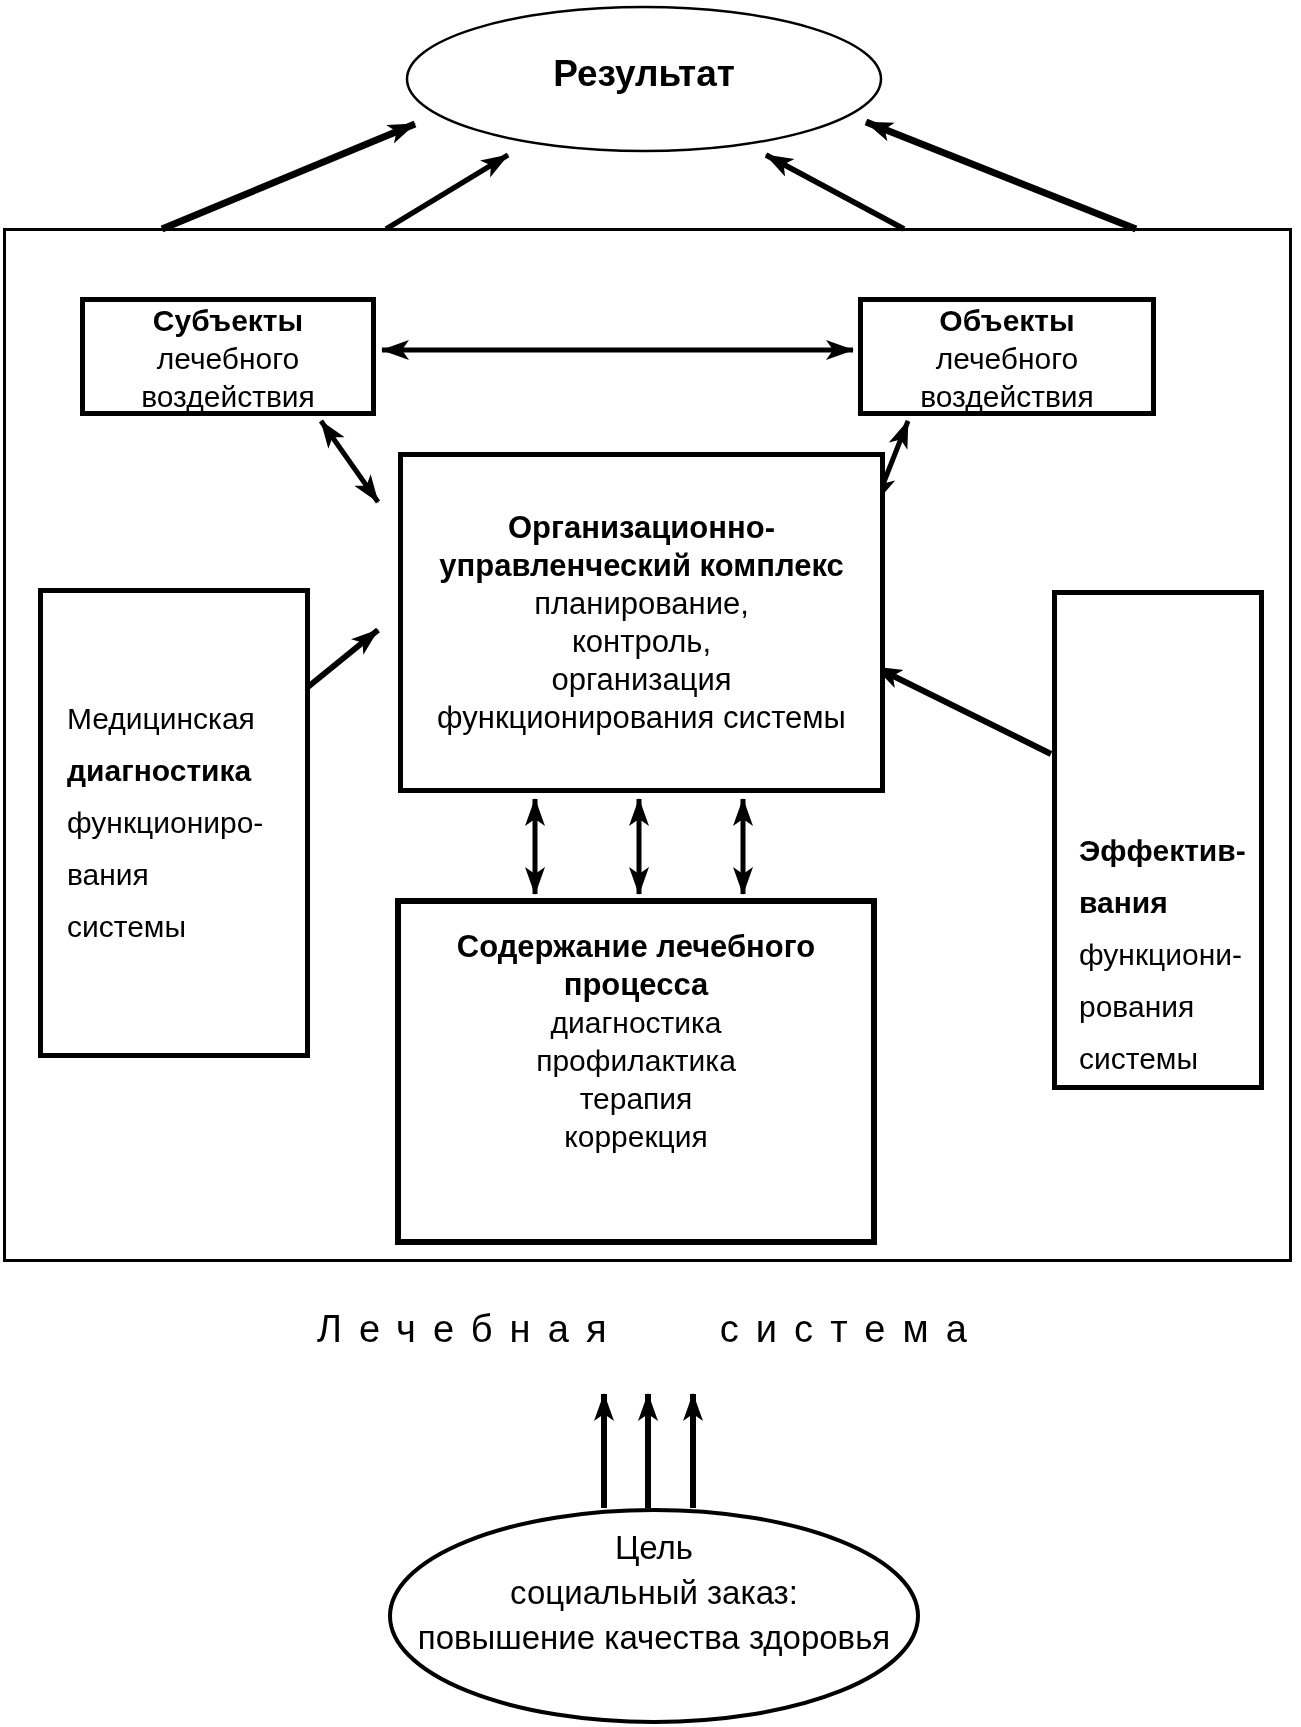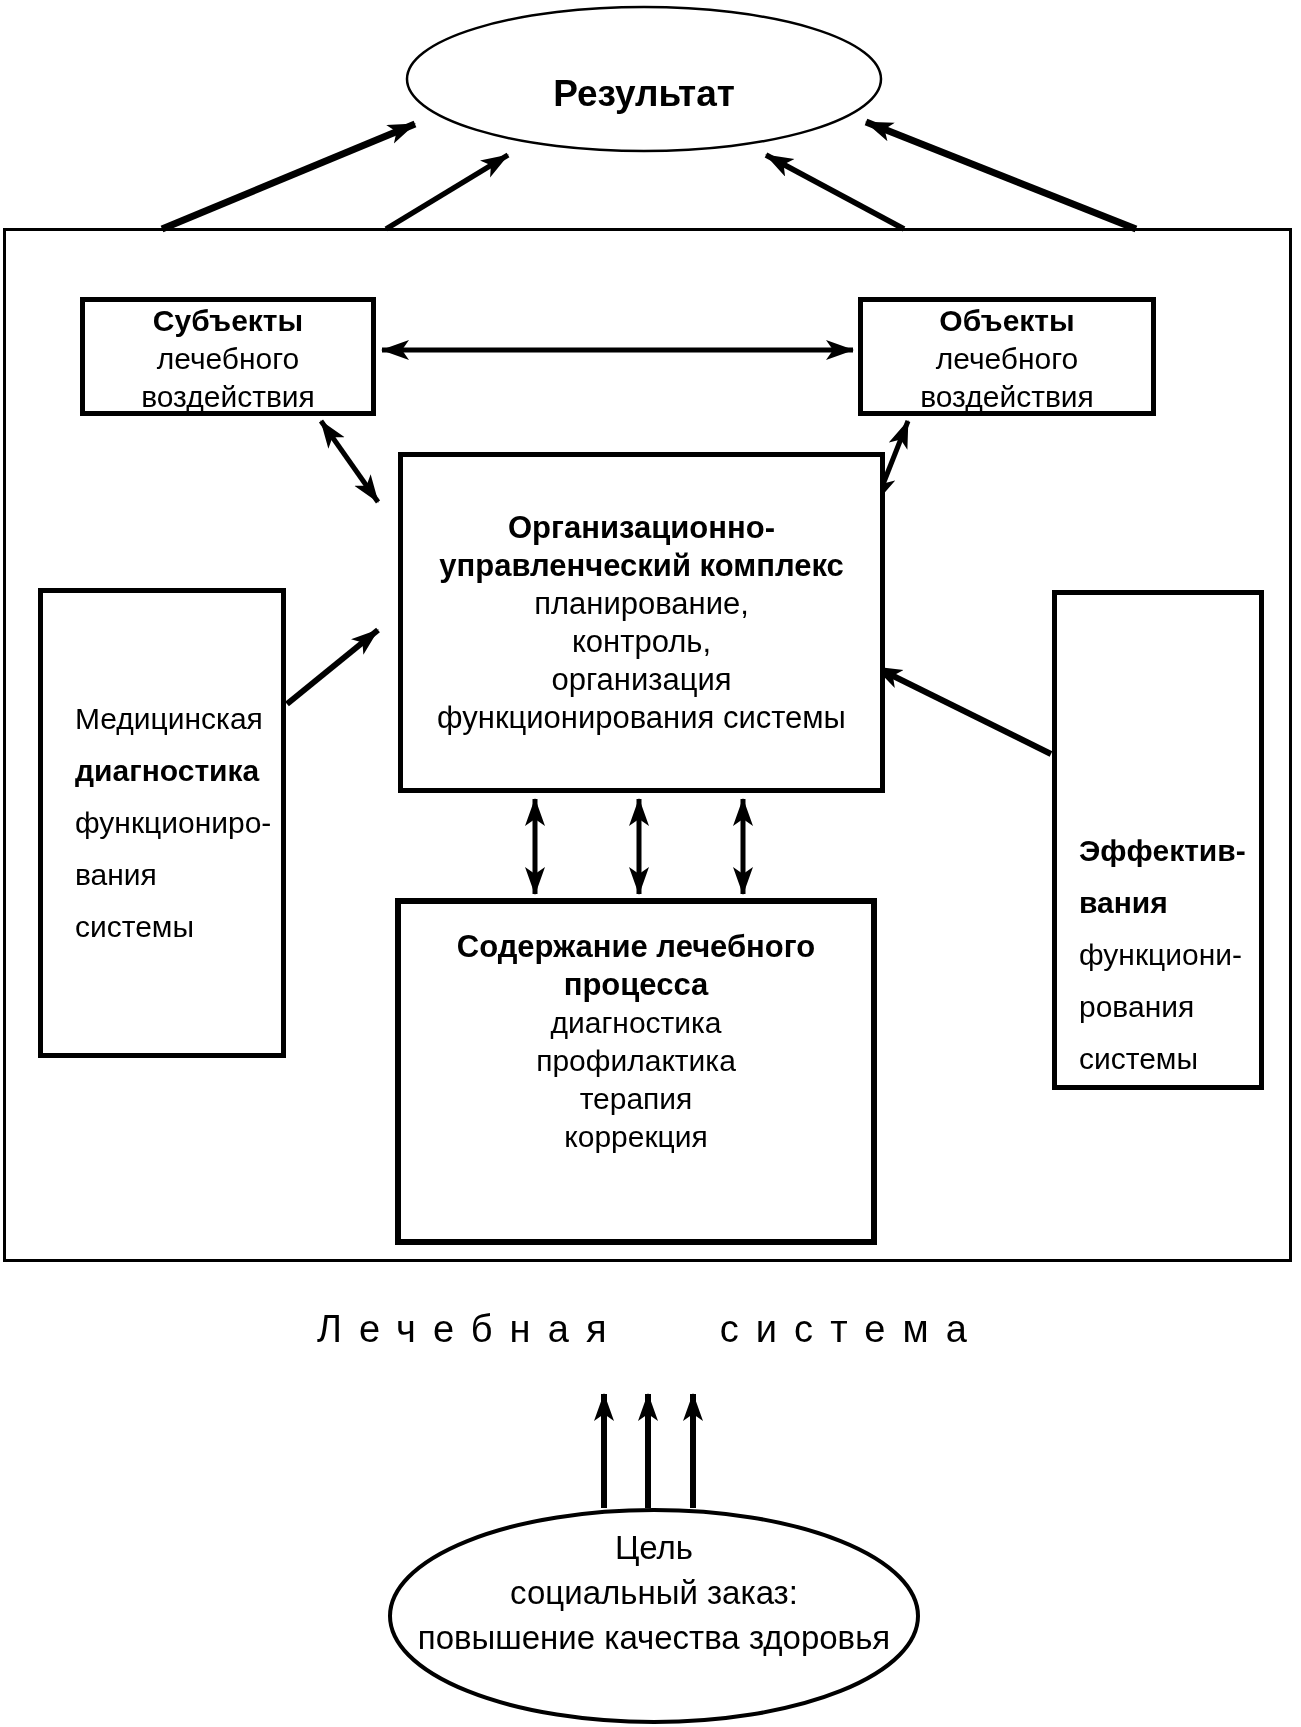--- a/index.html
+++ b/index.html
@@ -26,21 +26,21 @@
     border:3px solid #000;
     box-sizing:border-box;
     background:transparent;
     z-index:1;
   }
   .line{font-size:30px;line-height:38px;white-space:nowrap;}
   .bold{font-weight:700;}
   .ellipse-label{
     position:absolute;z-index:3;text-align:center;
   }
-  .result-text{font-size:37px;font-weight:700;line-height:44px;margin-top:20px;}
+  .result-text{font-size:37px;font-weight:700;line-height:44px;}
   .goal-text .line{font-size:33px;line-height:45px;}
   .tall-box{
     justify-content:center;text-align:left;
   }
   .tall-box .line{font-size:30px;line-height:52px;}
   .central-box .line{font-size:31px;}
   .system-label{
     position:absolute;z-index:3;width:100%;text-align:center;
     font-size:38px;letter-spacing:0.45em;word-spacing:1.8em;white-space:nowrap;
   }
@@ -105,21 +105,21 @@
 
   <div class="box central-box" style="left:398px;top:452px;width:487px;height:341px;">
     <div class="line bold">Организационно-</div>
     <div class="line bold">управленческий комплекс</div>
     <div class="line">планирование,</div>
     <div class="line">контроль,</div>
     <div class="line">организация</div>
     <div class="line">функционирования системы</div>
   </div>
 
-  <div class="box tall-box" style="left:38px;top:588px;width:248px;height:470px;padding-left:32px;">
+  <div class="box tall-box" style="left:38px;top:588px;width:272px;height:470px;padding-left:24px;">
     <div class="line">Медицинская</div>
     <div class="line bold">диагностика</div>
     <div class="line">функциониро-</div>
     <div class="line">вания</div>
     <div class="line">системы</div>
   </div>
 
   <div class="box tall-box" style="left:1052px;top:590px;width:212px;height:500px;padding-left:22px;justify-content:flex-end;">
     <div class="line bold">Эффектив-</div>
     <div class="line bold">вания</div>

